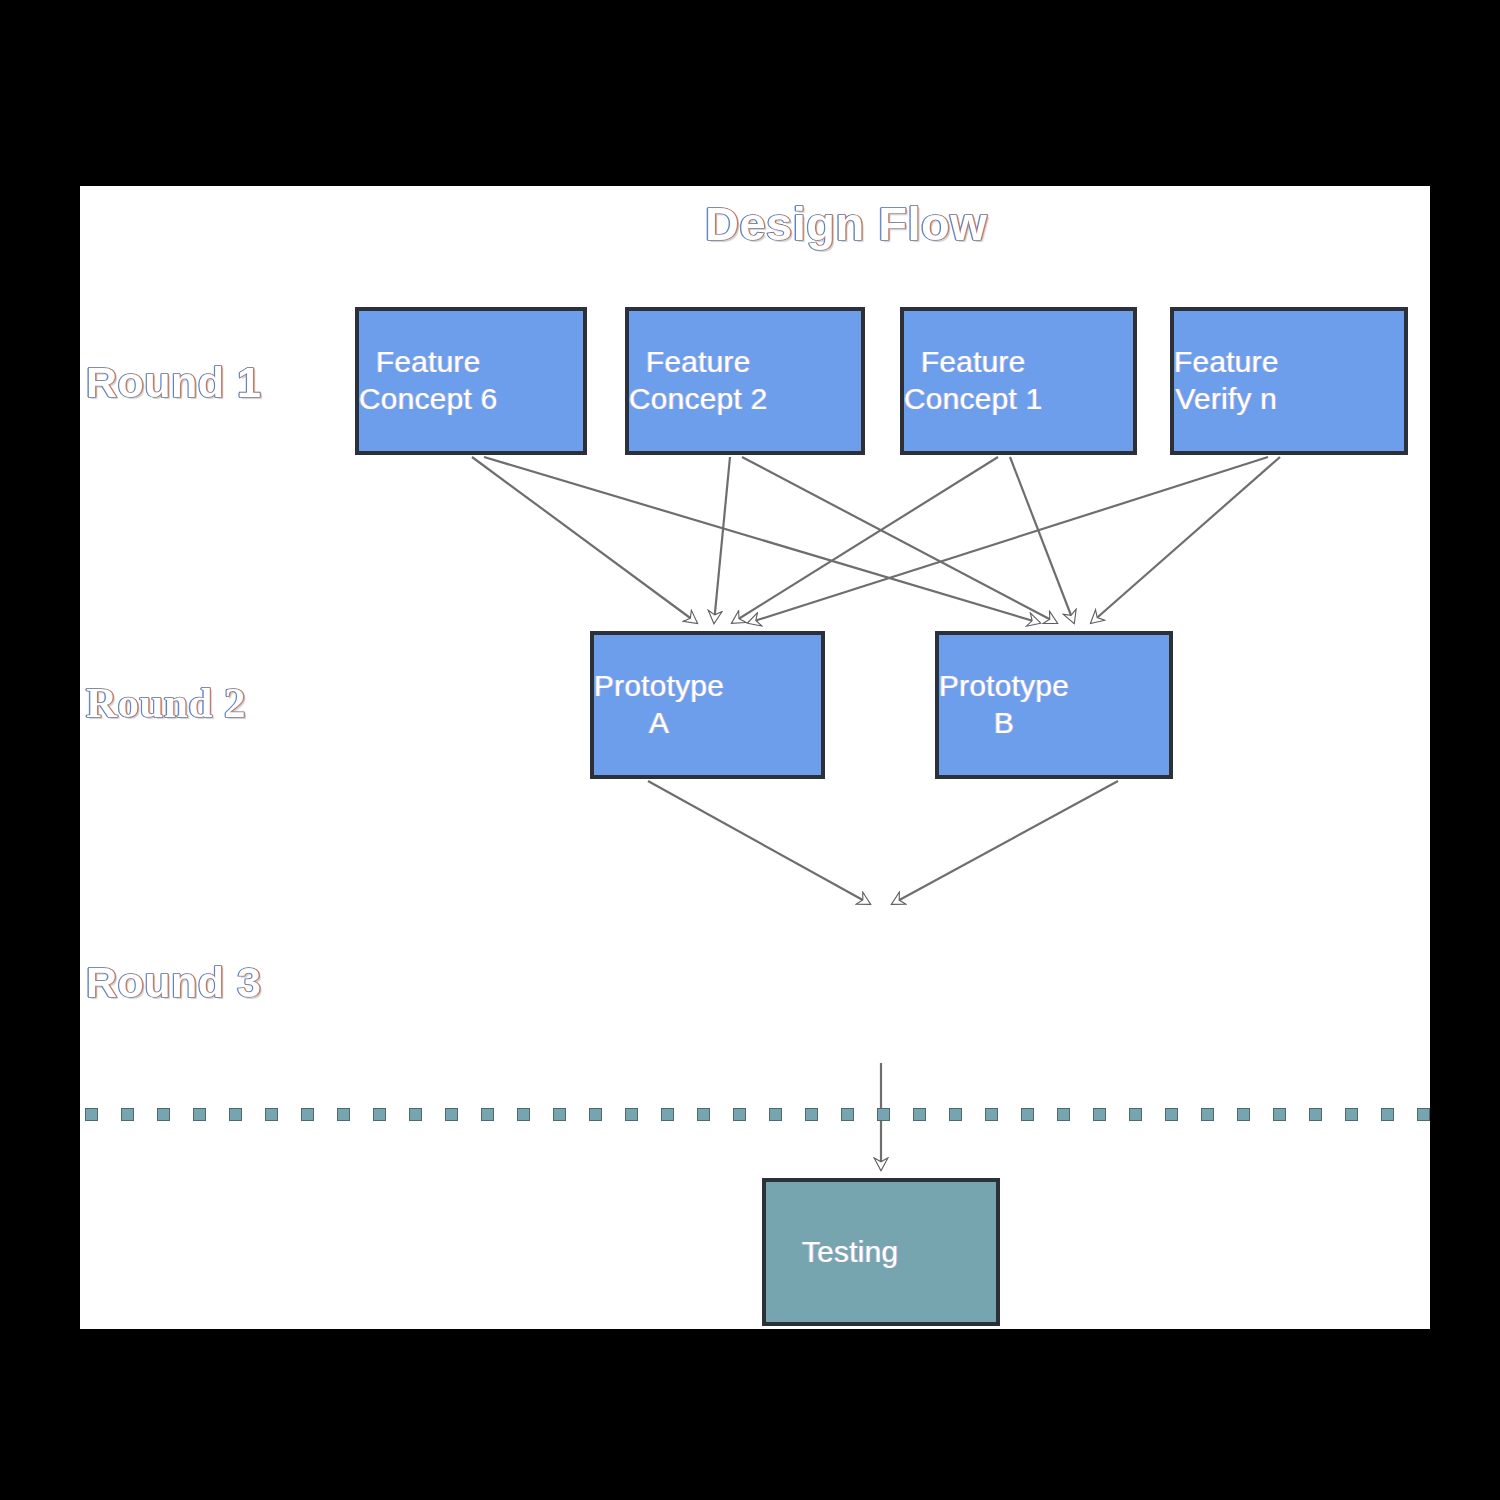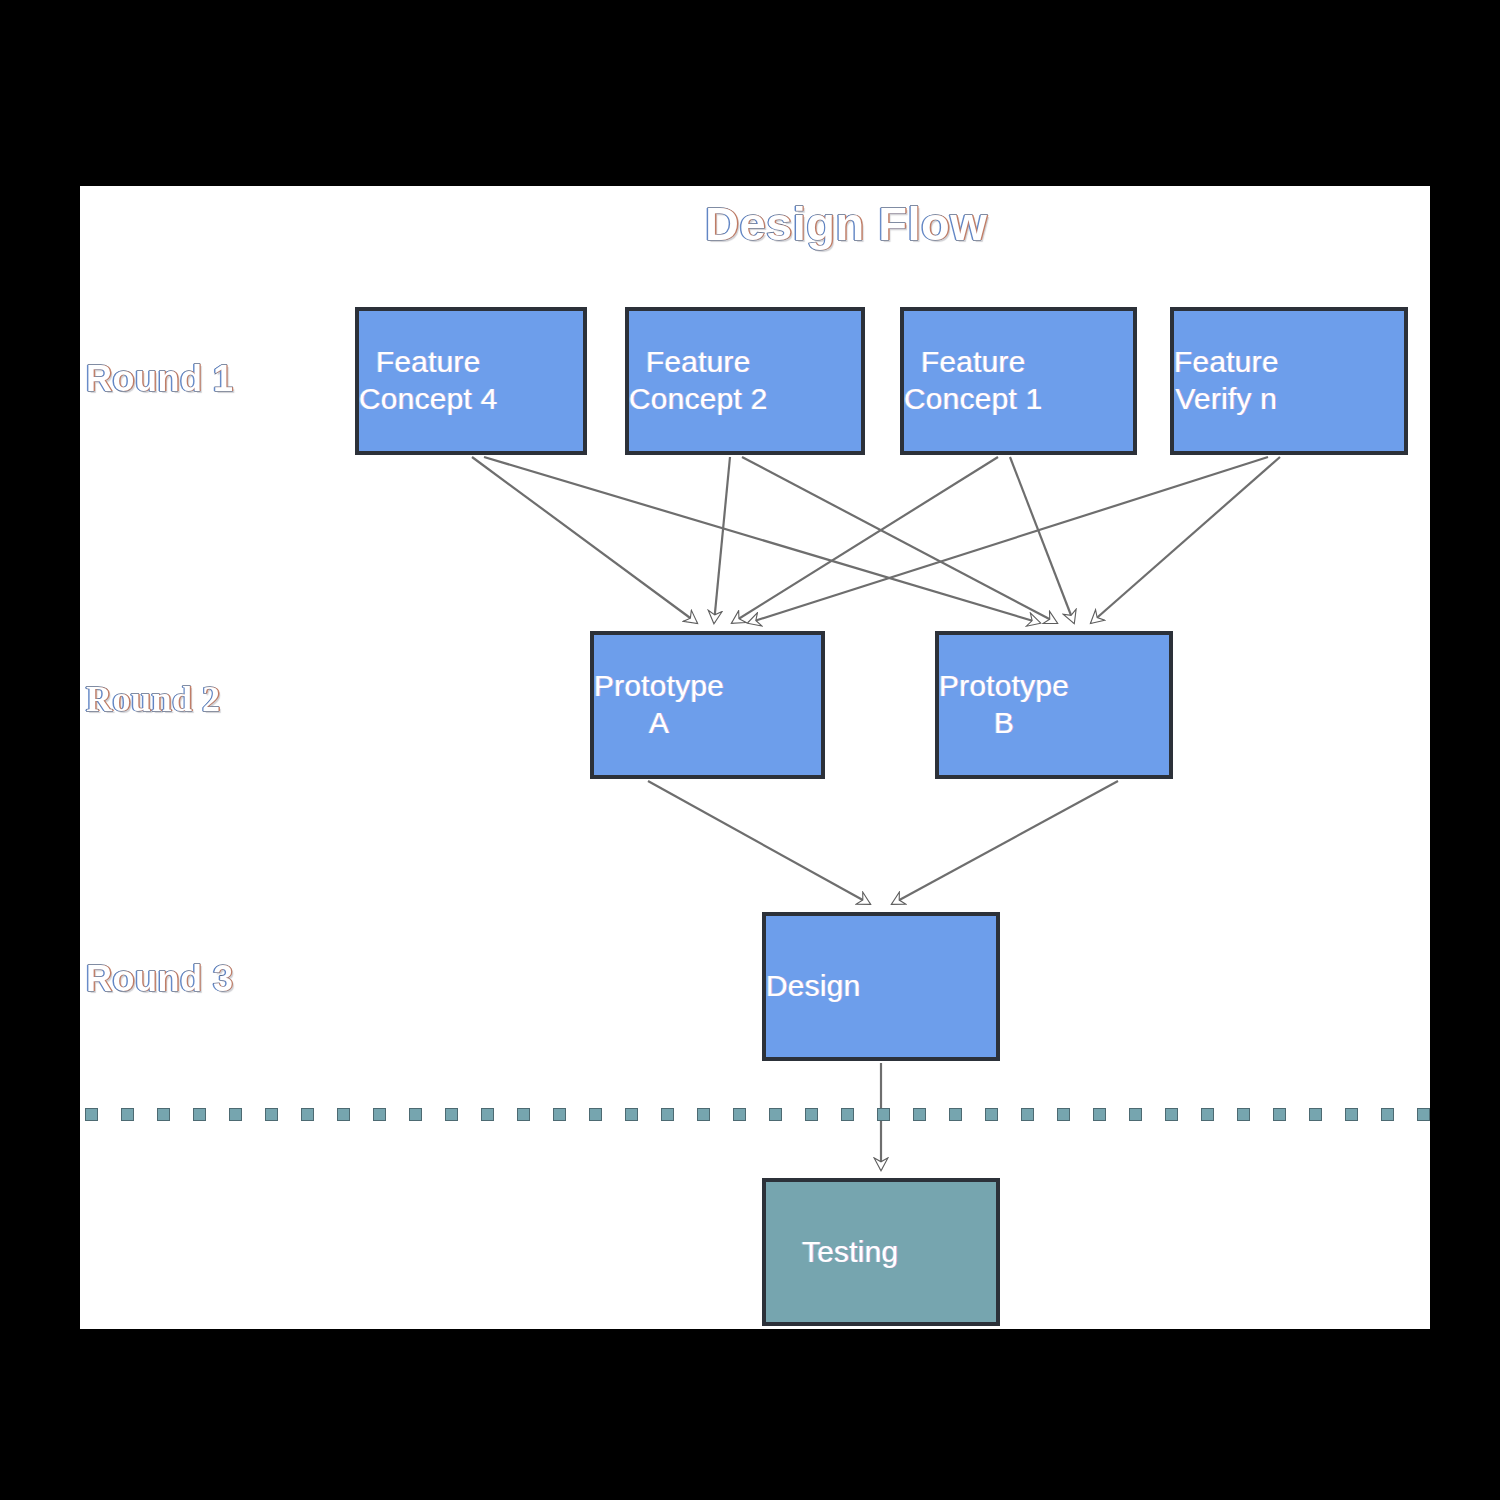--- a/index.html
+++ b/index.html
@@ -52,21 +52,21 @@
       -1.4px 0 0 rgba(90,130,200,0.85),
        2.2px 2.0px 1px rgba(150,150,160,0.45);
   }
   #title {
     font-size: 47px;
     line-height: 1;
     left: 625px;
     top: 14px;
   }
   .row-label {
-    font-size: 36px;
+    font-size: 43px;
     line-height: 1;
     left: 6px;
   }
   #label-r1 { top: 175px; }
   #label-r2 { top: 495px; font-family: Liberation Serif, serif; }
   #label-r3 { top: 775px; }
   #label-vv { top: 1040px; }
 
   
   .node {
@@ -197,21 +197,21 @@
 
     <div id="title" class="outline-text">Design Flow</div>
 
     <div id="label-r1" class="outline-text row-label">Round 1</div>
     <div id="label-r2" class="outline-text row-label">Round 2</div>
     <div id="label-r3" class="outline-text row-label">Round 3</div>
 
     <div id="node-fc1" class="node blue">
       <div>
         <span>Feature</span>
-        <span>Concept 4</span>
+        <span>Concept 6</span>
       </div>
     </div>
     <div id="node-fc2" class="node blue">
       <div>
         <span>Feature</span>
         <span>Concept 2</span>
       </div>
     </div>
     <div id="node-fc3" class="node blue">
       <div>
@@ -232,25 +232,20 @@
         <span>A</span>
       </div>
     </div>
     <div id="node-pb" class="node blue">
       <div>
         <span>Prototype</span>
         <span>B</span>
       </div>
     </div>
 
-    <div id="node-design" class="node blue">
-      <div>
-        <span>Design</span>
-      </div>
-    </div>
 
     <div id="node-testing" class="node teal">
       <div>
         <span>Testing</span>
       </div>
     </div>
 
   </div>
 </div>
 

